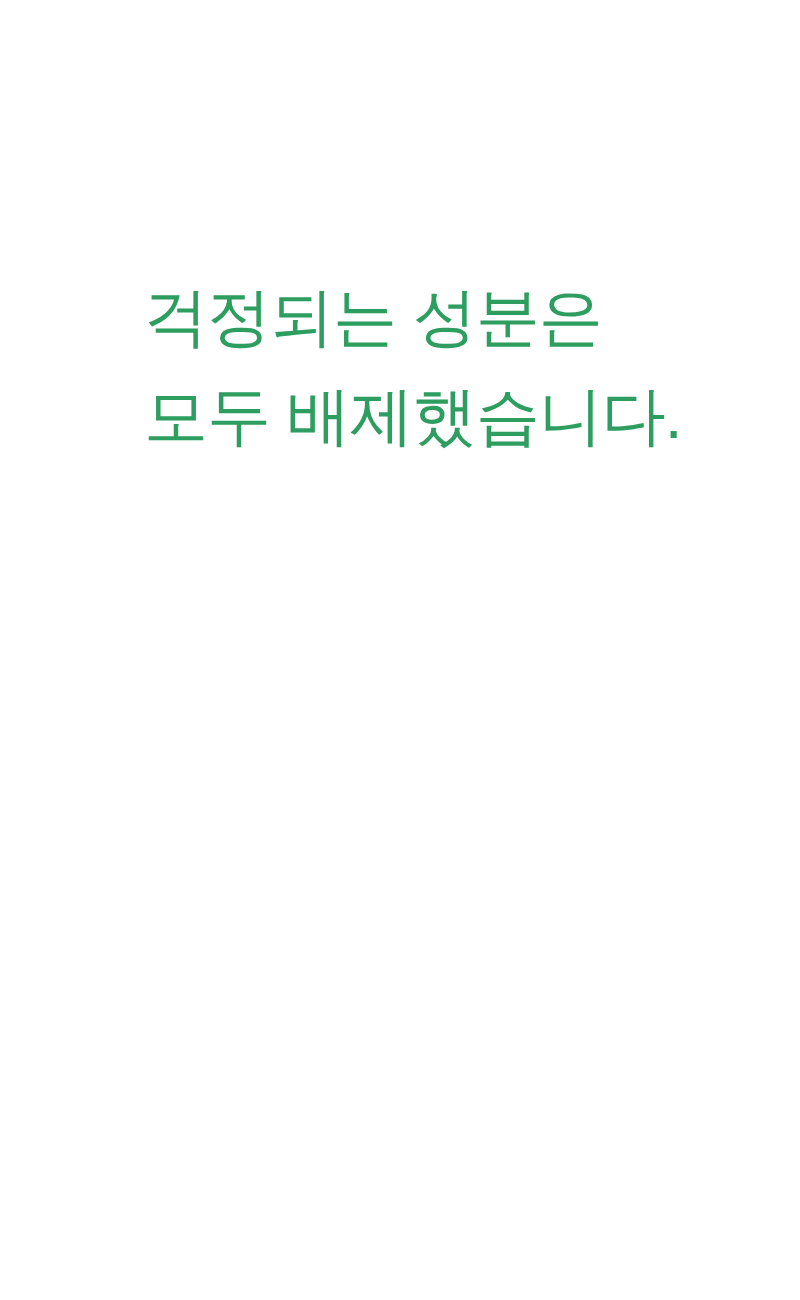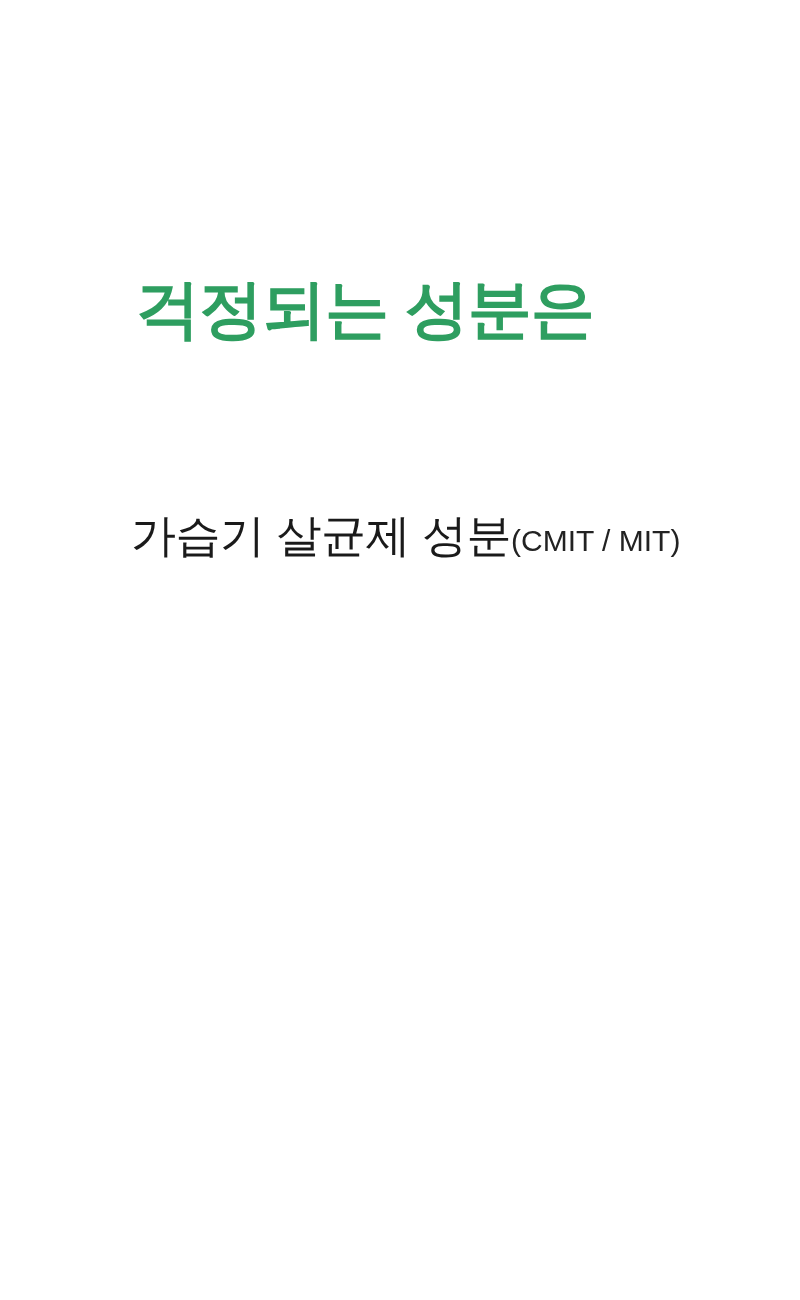--- a/index.html
+++ b/index.html
@@ -16,24 +16,24 @@
   }
   .page {
     position: absolute;
     inset: 0;
     background: #ffffff;
   }
   .heading {
     position: absolute;
     left: 128px;
     top: 252px;
-    margin: 8px;
+    margin: 16px;
     font-size: 64px;
     line-height: 99px;
-    font-weight: 700;
+    font-weight: 400;
     letter-spacing: -1px;
     color: #2e9e60;
   }
   .heading .line {
     display: block;
     white-space: nowrap;
   }
   .excluded-list {
     position: absolute;
     left: 131px;
@@ -56,19 +56,19 @@
     color: #222222;
   }
 </style>
 </head>
 <body>
 
 <div class="page">
 
   <h1 class="heading">
     <span class="line">걱정되는 성분은</span>
+    <span class="line">모두 배제했습니다.</span>
   </h1>
 
   <ul class="excluded-list">
-    <li class="item"><span>가습기 살균제 성분</span><span class="suffix">(CMIT / MIT)</span></li>
   </ul>
 
 </div>
 
 </body></html>

